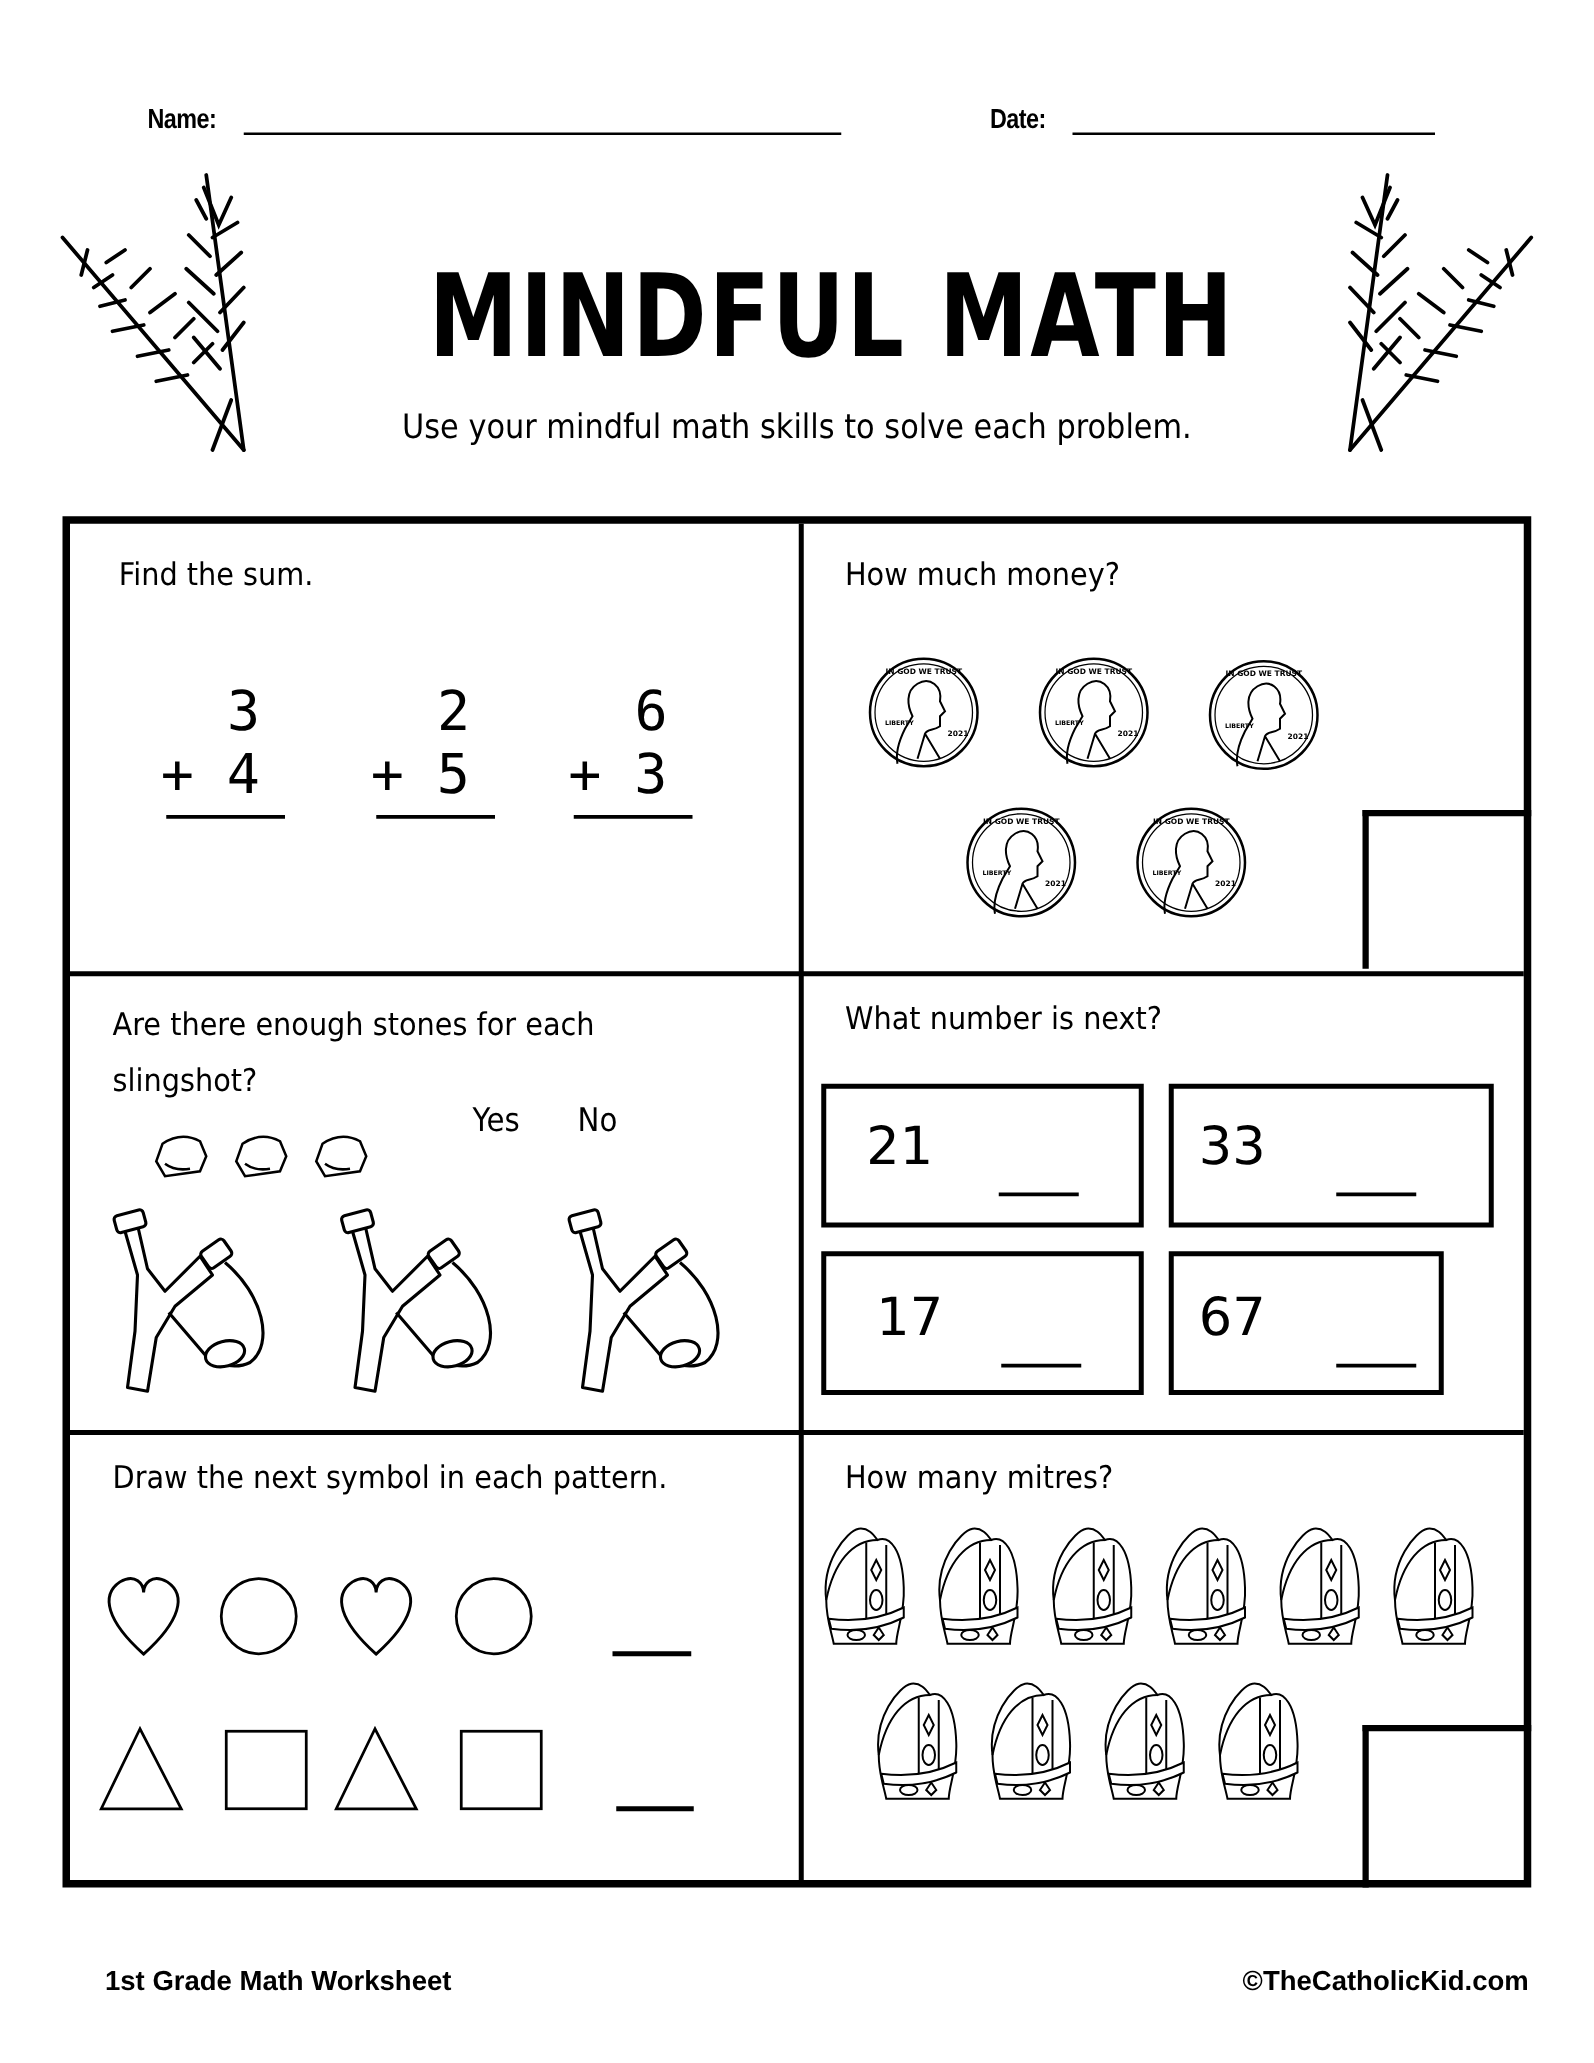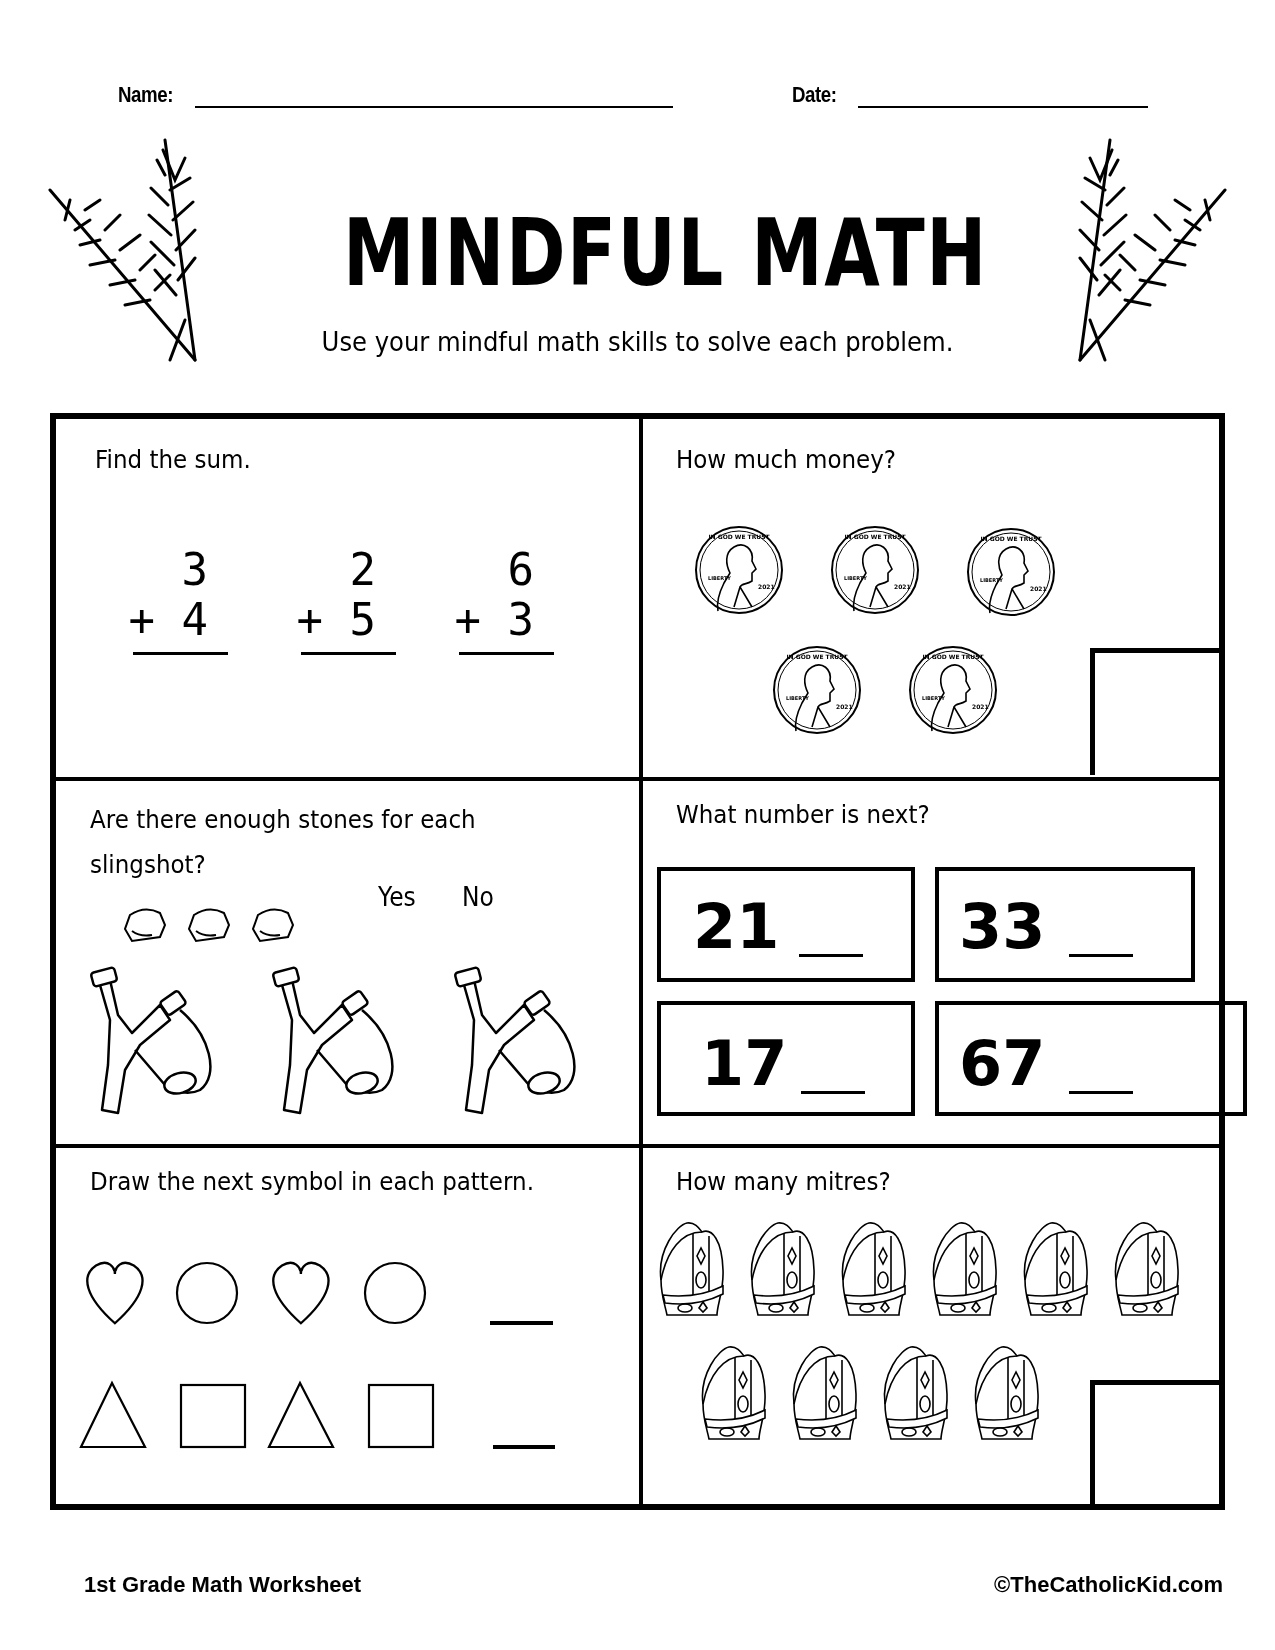--- a/index.html
+++ b/index.html
@@ -10,21 +10,21 @@
     .title { font-family:"DejaVu Sans", sans-serif; font-weight:900; font-size:92px; letter-spacing:2px; transform:scaleX(0.78); transform-origin:center; white-space:nowrap; text-align:center; }
     .subtitle { font-family:"DejaVu Sans", sans-serif; font-size:27px; white-space:nowrap; text-align:center; transform:scaleX(0.9); transform-origin:center; }
     .grid { left:50px; top:413px; width:1175px; height:1097px; border:6px solid #000; box-sizing:border-box; }
     .vline { position:absolute; background:#000; width:4px; }
     .hline { position:absolute; background:#000; height:4px; }
     .q { font-family:"DejaVu Sans", sans-serif; font-size:25px; white-space:nowrap; transform:scaleX(0.92); transform-origin:left; }
     .num { font-family:"DejaVu Sans Mono", monospace; font-size:44px; line-height:1; }
     .uline { height:3px; background:#000; }
     .answer-box { border:5px solid #000; border-right:none; border-bottom:none; box-sizing:border-box; }
     .seq-box { border:4px solid #000; box-sizing:border-box; }
-    .seq-num { font-family:"DejaVu Sans", sans-serif; font-weight:bold; font-size:62px; line-height:1; }
+    .seq-num { font-family:"DejaVu Sans", sans-serif; font-weight:normal; font-size:42px; line-height:1; }
     .yesno { font-family:"DejaVu Sans", sans-serif; font-size:26px; transform:scaleX(0.9); transform-origin:left; }
     .footer { font-family:"Liberation Sans", sans-serif; font-weight:bold; font-size:22px; white-space:nowrap; }
   </style>
 </head>
 <body>
 
 <div class="abs hdr-label" style="left:118px;top:82px;">Name:</div>
 <div class="abs hdr-line" style="left:195px;top:106px;width:478px;"></div>
 <div class="abs hdr-label" style="left:792px;top:82px;">Date:</div>
 <div class="abs hdr-line" style="left:858px;top:106px;width:290px;"></div>
@@ -130,21 +130,21 @@
   <span class="abs uline" style="left:138px;top:83px;width:64px;"></span>
 </div>
 <div class="abs seq-box" style="left:935px;top:867px;width:260px;height:115px;">
   <span class="abs seq-num" style="left:20px;top:25px;">33</span>
   <span class="abs uline" style="left:130px;top:83px;width:64px;"></span>
 </div>
 <div class="abs seq-box" style="left:657px;top:1001px;width:258px;height:115px;">
   <span class="abs seq-num" style="left:40px;top:28px;">17</span>
   <span class="abs uline" style="left:140px;top:86px;width:64px;"></span>
 </div>
-<div class="abs seq-box" style="left:935px;top:1001px;width:312px;height:115px;">
+<div class="abs seq-box" style="left:935px;top:1001px;width:220px;height:115px;">
   <span class="abs seq-num" style="left:20px;top:28px;">67</span>
   <span class="abs uline" style="left:130px;top:86px;width:64px;"></span>
 </div>
 
 <div class="abs q" style="left:90px;top:1167px;">Draw the next symbol in each pattern.</div>
 <svg class="abs" style="left:75px;top:1255px;" width="500" height="200" viewBox="0 0 500 200">
   <g fill="none" stroke="#000" stroke-width="2.2">
     <path d="M38 65 C10 40 5 20 20 10 C32 3 38 12 38 18 C38 12 44 3 56 10 C71 20 66 40 38 65 Z" transform="translate(0,0) scale(1.05)"></path>
     <circle cx="132" cy="38" r="30"></circle>
     <path d="M38 65 C10 40 5 20 20 10 C32 3 38 12 38 18 C38 12 44 3 56 10 C71 20 66 40 38 65 Z" transform="translate(186,0) scale(1.05)"></path>

